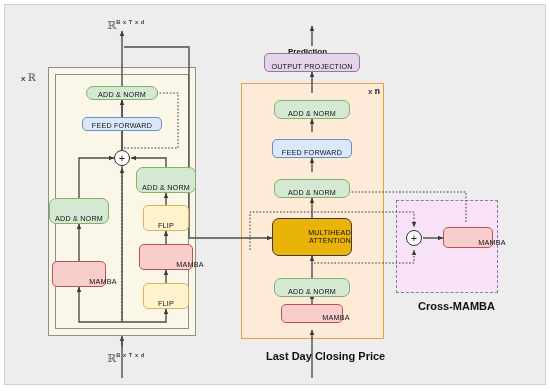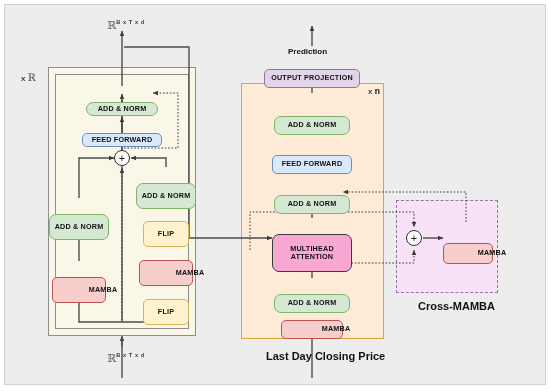--- a/index.html
+++ b/index.html
@@ -1,26 +1,26 @@
 <!DOCTYPE html>
 <html><head>
 <meta charset="utf-8">
 <style>
   html,body{margin:0;padding:0;background:#ffffff;}
   body{font-family:"Liberation Sans",sans-serif;}
   #canvas{position:relative;width:550px;height:391px;background:#ffffff;overflow:hidden;}
   #page-frame{position:absolute;left:4px;top:4px;width:542px;height:381px;background:#ededed;border:1px solid #d0d0d0;box-sizing:border-box;}
 
-  .box{position:absolute;box-sizing:border-box;display:flex;align-items:center;justify-content:center;text-align:center;border-radius:5px;border-width:1px;border-style:solid;font-size:7.2px;font-weight:bold;letter-spacing:.2px;color:#111;line-height:1.15;margin-top:16px;}
+  .box{position:absolute;box-sizing:border-box;display:flex;align-items:flex-end;justify-content:center;text-align:center;border-radius:5px;border-width:1px;border-style:solid;font-size:7.2px;font-weight:normal;letter-spacing:.2px;color:#111;line-height:1.15;}
   .green{background:#d5e8d4;border-color:#82b366;border-radius:7px;}
   .blue{background:#dae8fc;border-color:#6c8ebf;}
   .pink{background:#f8cecc;border-color:#b85450;padding-left:48px;}
   .yellow{background:#fff2cc;border-color:#d6b656;}
   .purple{background:#e1d5e7;border-color:#9673a6;}
-  .orange{background:#f9a8d4;border-color:#3b3b3b;border-radius:7px;}
+  .orange{background:#eab308;border-color:#3b3b3b;border-radius:7px;}
 
   .container{position:absolute;box-sizing:border-box;}
   #left-outer{left:48px;top:67px;width:148px;height:269px;background:#faf6e8;border:1px solid #8e8e8e;}
   #left-inner{left:55px;top:74px;width:134px;height:255px;background:#faf6e8;border:1px solid #8e8e8e;}
   #decoder-box{left:241px;top:83px;width:143px;height:256px;background:#fdebd8;border:1px solid #e2a33c;}
   #cross-box{left:396px;top:200px;width:102px;height:93px;background:#f7e2f8;border:1px dashed #9673a6;}
 
   .lbl{position:absolute;font-size:11px;font-weight:bold;color:#111;white-space:nowrap;}
   .lbl-mid{position:absolute;font-size:8px;font-weight:bold;color:#111;white-space:nowrap;}
   .rnot{position:absolute;white-space:nowrap;color:#6b6b6b;font-family:"DejaVu Serif",serif;font-size:11px;}

